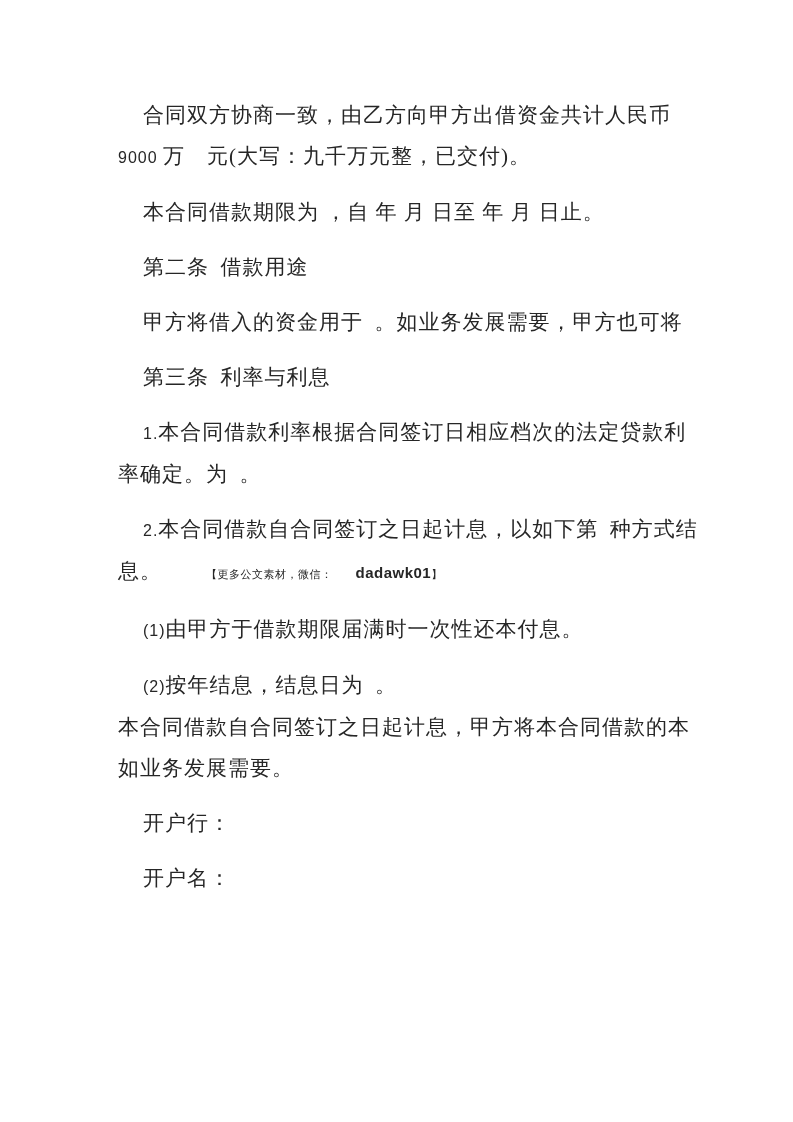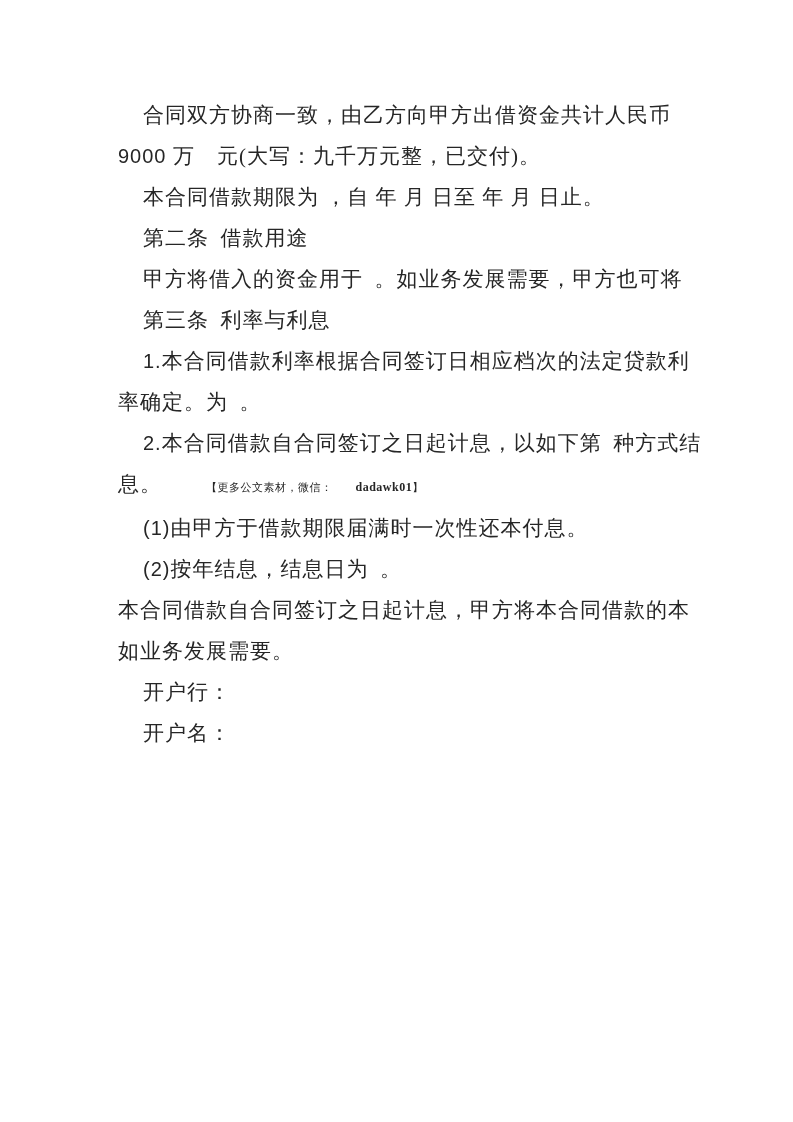--- a/index.html
+++ b/index.html
@@ -29,38 +29,39 @@
     line-height: 41px;
     letter-spacing: 1px;
     color: #262626;
     white-space: nowrap;
     text-align: left;
   }
   .line.indent {
     padding-left: 25px;
   }
   .line.np {
+    margin-top: 14px;
   }
   .line:first-child {
     margin-top: 0;
   }
   .serif {
     font-family: "Liberation Serif", "DejaVu Serif", serif;
   }
   .num {
     font-family: "Liberation Sans", "DejaVu Sans", sans-serif;
-    font-size: 20px;
+    font-size: 16px;
   }
   .wm {
     font-size: 11px;
     letter-spacing: 0.5px;
   }
   .wmid {
-    font-family: Liberation Serif, serif;
-    font-size: 12px;
+    font-family: Liberation Sans, sans-serif;
+    font-size: 15px;
     font-weight: 600;
     letter-spacing: 0.5px;
   }
 </style>
 </head>
 <body>
 
 <div class="page">
   <div class="doc">
       <div class="line indent np"><span class="serif">合同双方协商一致，由乙方向甲方出借资金共计人民币</span></div>

